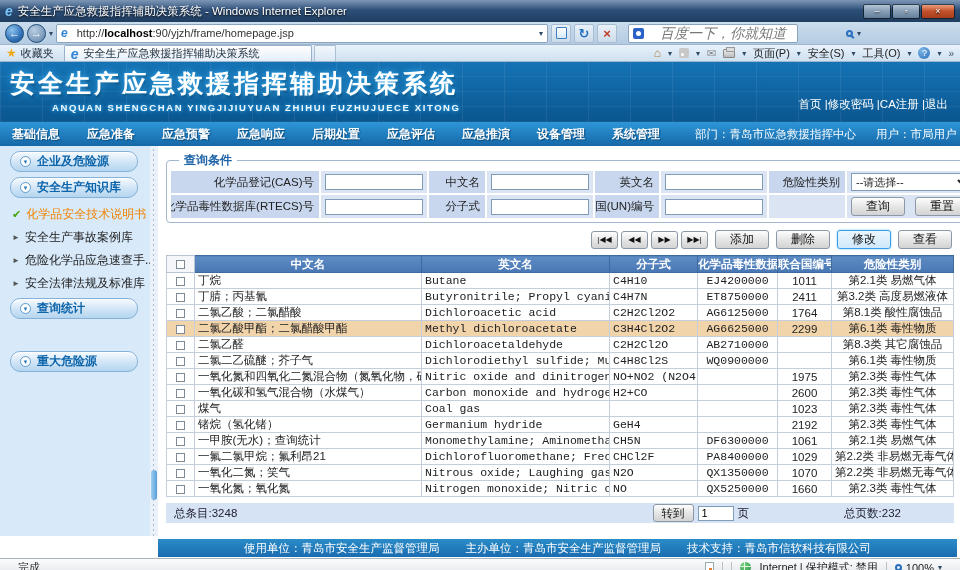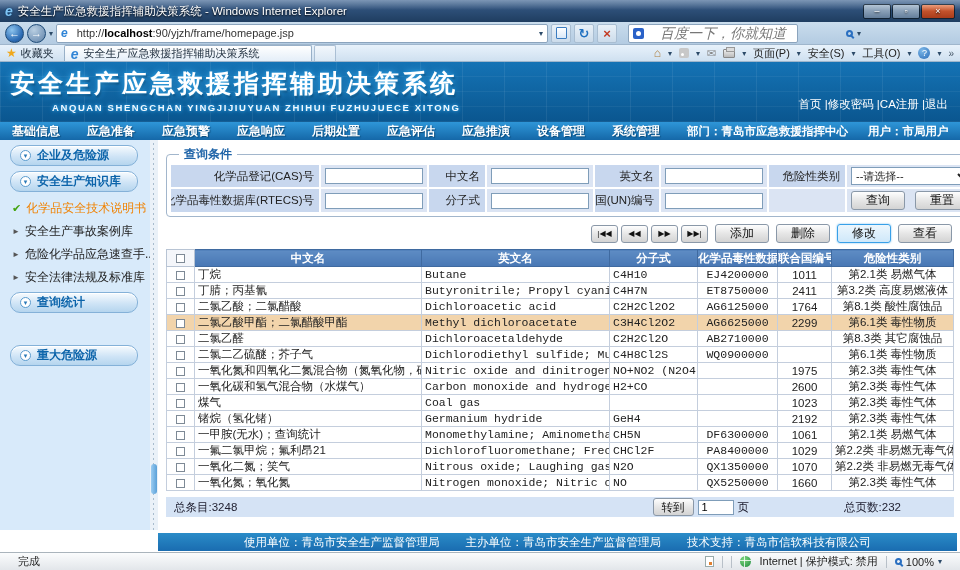--- a/index.html
+++ b/index.html
@@ -56,23 +56,23 @@
   .banner { height:60px; background-image:
       repeating-linear-gradient(90deg, rgba(255,255,255,.07) 0 1px, transparent 1px 42px),
       repeating-linear-gradient(0deg, rgba(255,255,255,.05) 0 1px, transparent 1px 15px),
       linear-gradient(180deg,#1573b5,#0a568f);
     color:#fff; padding:5px 10px 0; position:relative; }
   .banner-title { font-size:25px; font-weight:bold; letter-spacing:3px; text-shadow:0 0 7px #41b2f2, 0 0 3px #1080c8, 1px 2px 2px #06365e; }
   .banner-pinyin { font-size:9.5px; font-weight:bold; letter-spacing:1.6px; margin:2px 0 0 42px; color:#eef8ff; text-shadow:0 0 5px #2f9ee0, 0 0 3px #2f9ee0; }
   .banner-links { position:absolute; right:12px; bottom:10px; font-size:11.5px; white-space:nowrap; }
   .banner-links span.hlink { cursor:pointer; }
 
-  .navbar { height:18px; background:linear-gradient(#2e96d8,#1568a8); display:flex; align-items:center; padding:0 12px; color:#fff; }
+  .navbar { height:24px; background:linear-gradient(#2e96d8,#1568a8); display:flex; align-items:center; padding:0 12px; color:#fff;gap:8px; }
   .nav-item { font-size:12px; font-weight:bold; margin-right:27px; text-shadow:1px 1px 1px #0a4a7a; cursor:pointer; white-space:nowrap; }
-  .nav-right { margin-left:auto; display:flex; gap:20px; font-size:11.5px; white-space:nowrap;font-weight:bold; }
+  .nav-right { margin-left:auto; display:flex; gap:20px; font-size:11.5px; white-space:nowrap; }
 
   
   .content { display:flex; height:390px; background:#fff; }
   .sidebar { width:150px; background:#d8eafa; padding-top:0; }
   .acc-btn { margin:5px 12px 5px 10px; height:21px; background:linear-gradient(#f7fbfe,#cfe4f6 55%,#b5d5ee); border:1px solid #84b1d8; border-radius:10px; display:flex; align-items:center; gap:6px; padding:0 9px; color:#0c64aa; font-weight:bold; font-size:12px; box-shadow:inset 0 1px 0 #fff; cursor:pointer; white-space:nowrap; }
   .acc-ic { width:11px; height:11px; flex:0 0 auto; border:1px solid #5b9cce; border-radius:50%; background:#fff; color:#2a7ab8; font-size:7px; line-height:9px; text-align:center; }
   .side-items { list-style:none; margin:8px 4px 0 12px; }
   .side-item { display:flex; align-items:center; gap:5px; margin:6px 0; font-size:12px; color:#222; cursor:pointer; white-space:nowrap; }
   .side-item .bullet { color:#555; font-size:8px; }
   .side-item.active { color:#f08200; }

